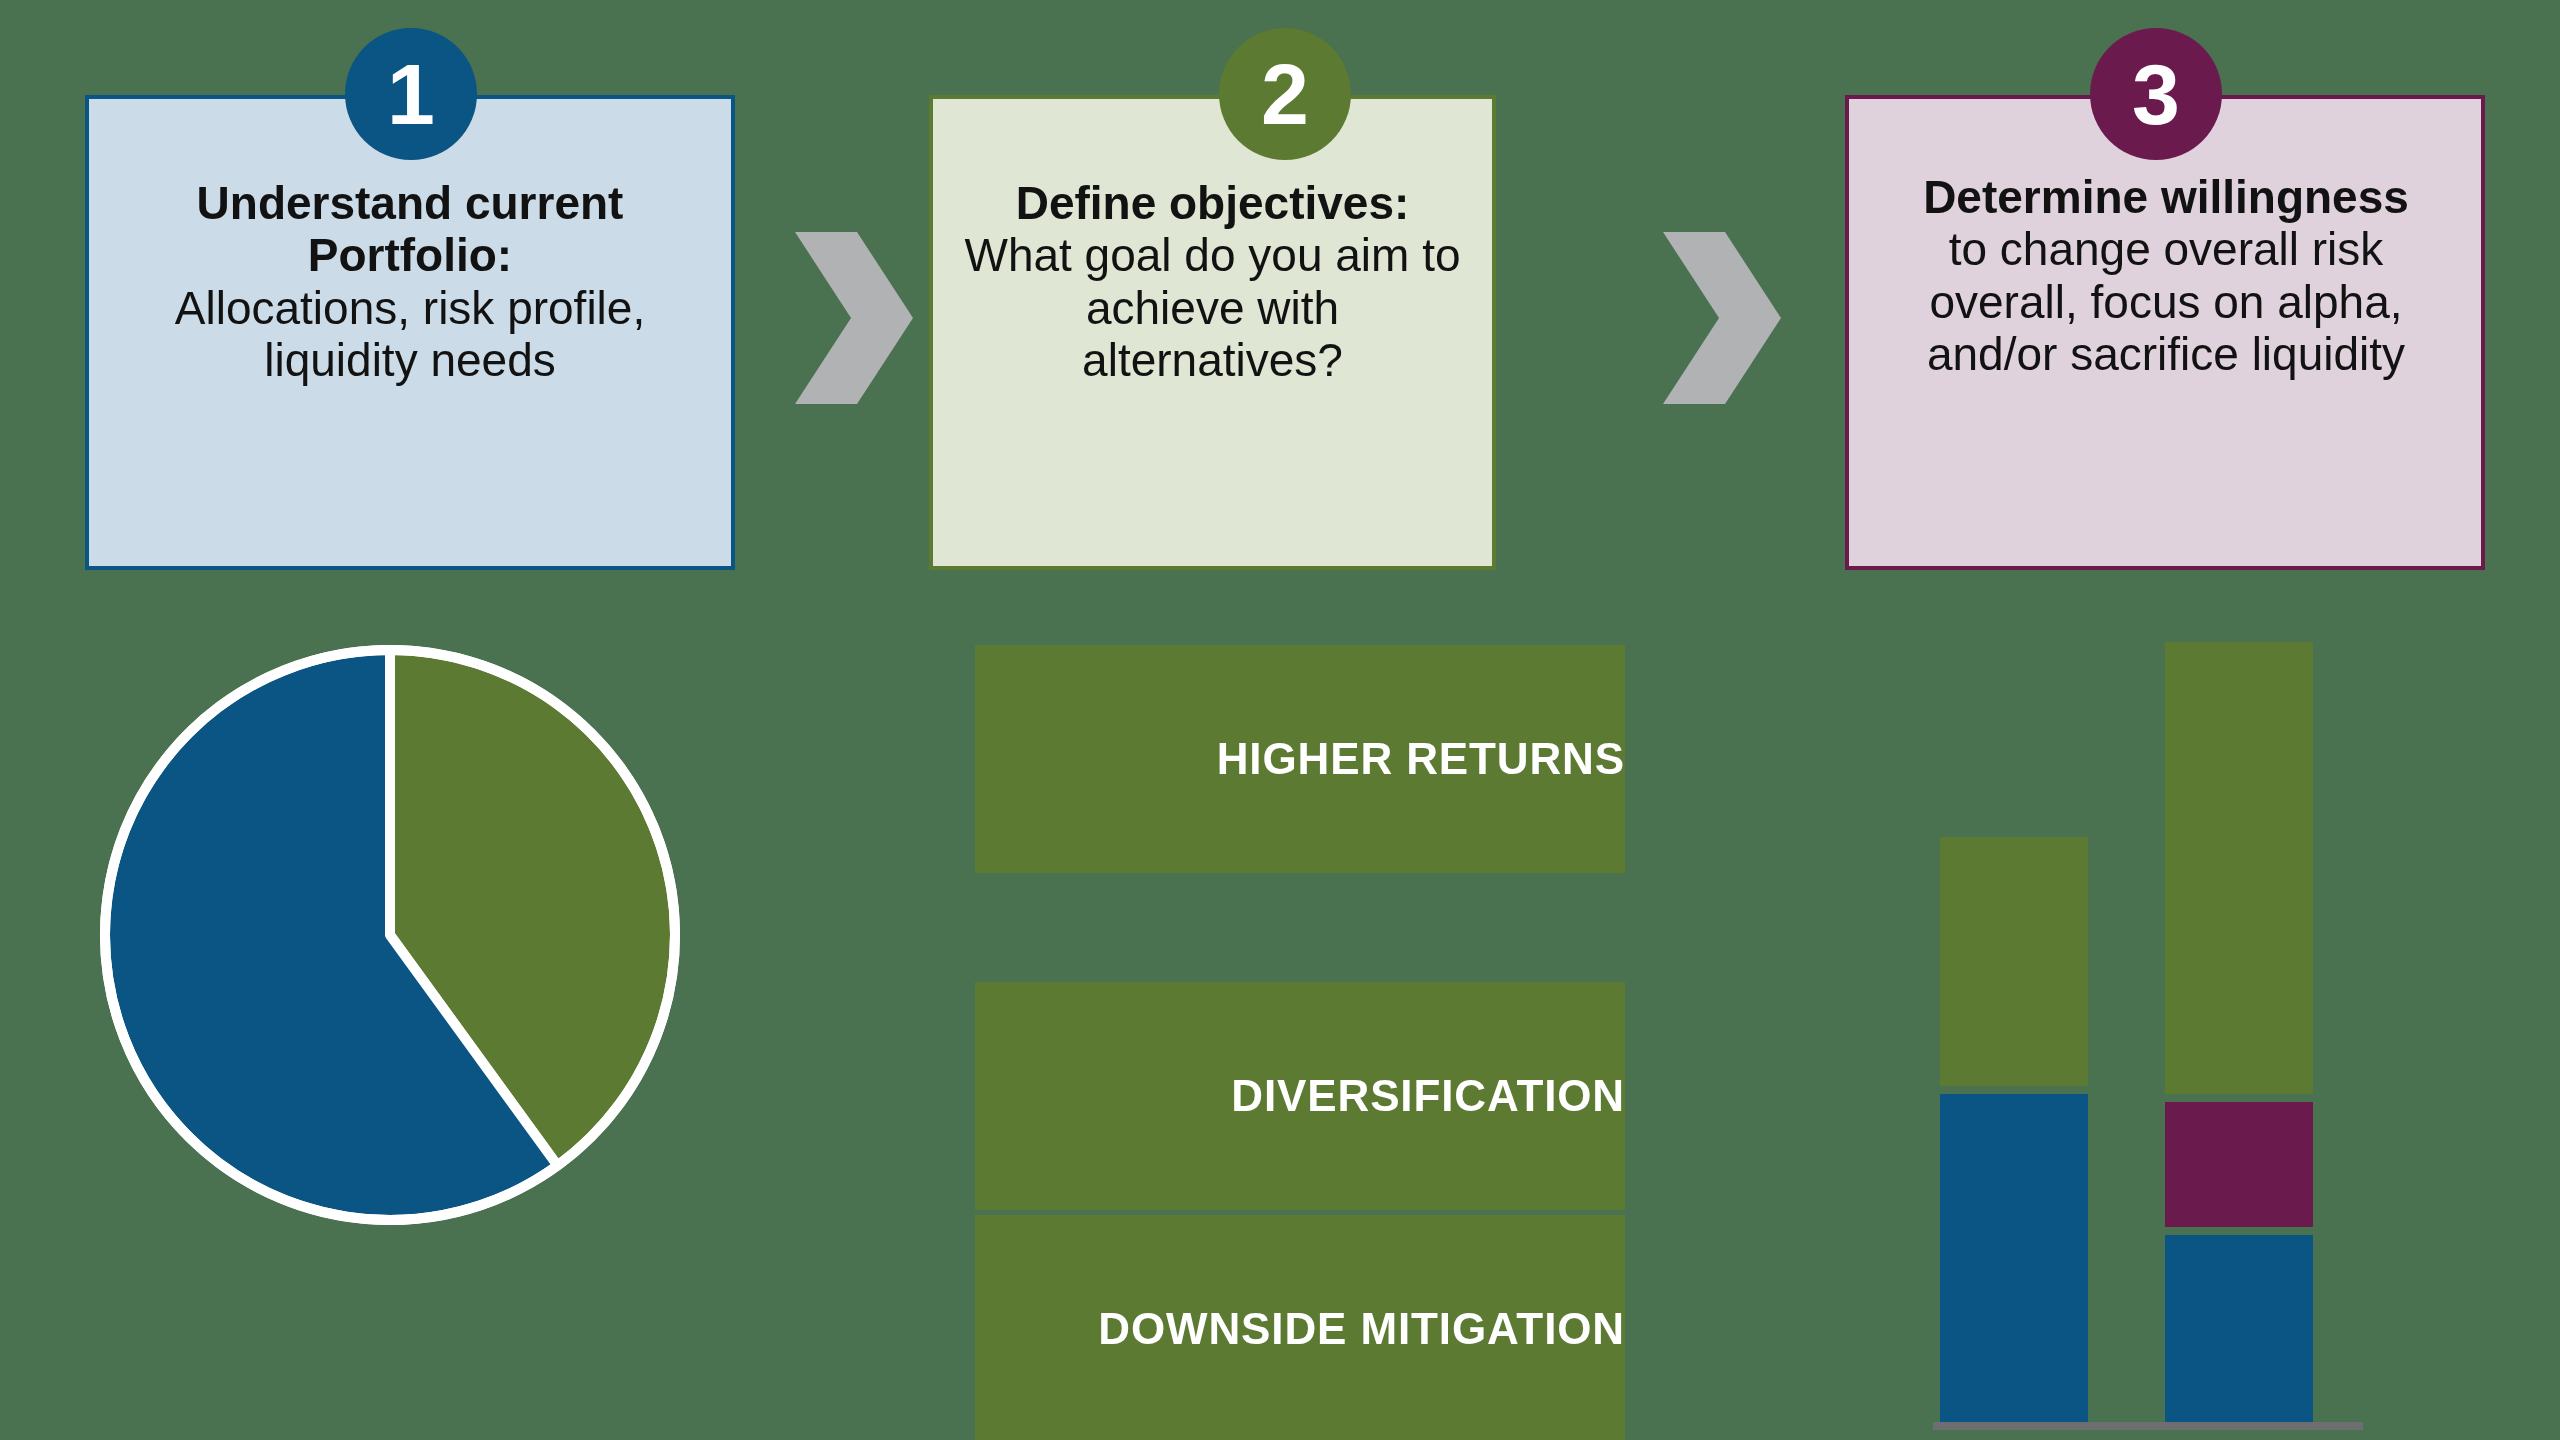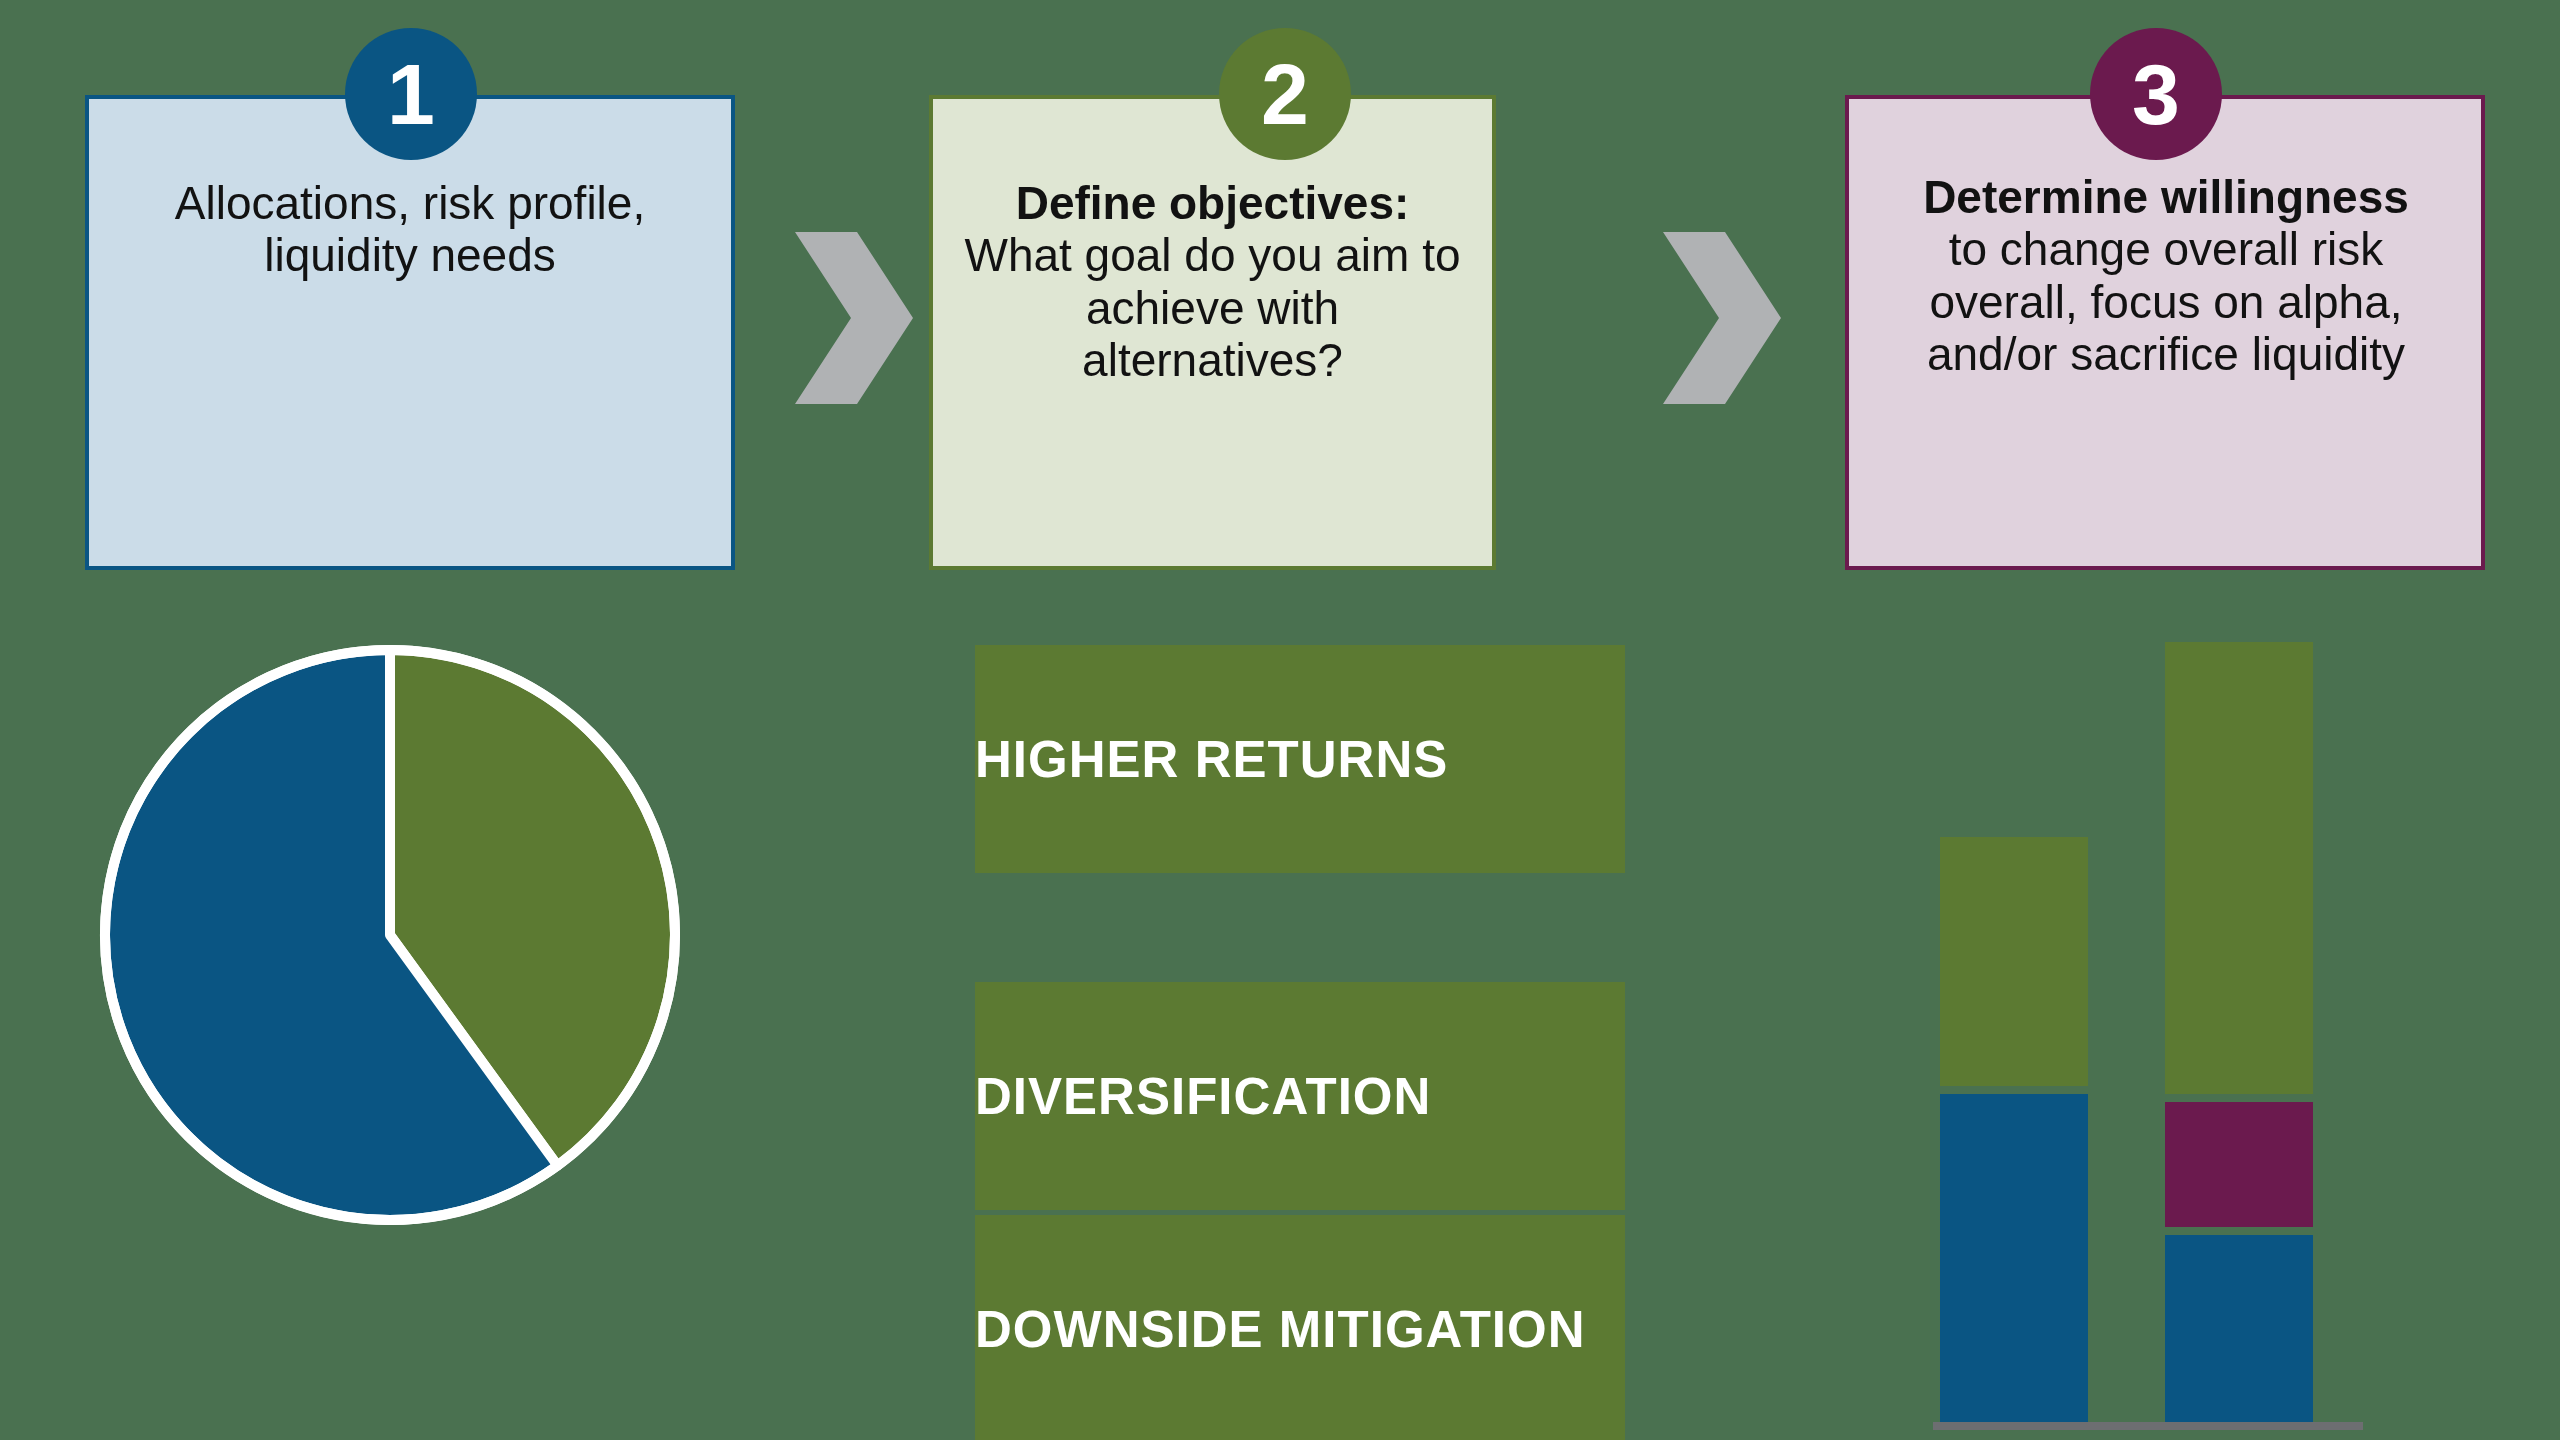--- a/index.html
+++ b/index.html
@@ -102,23 +102,23 @@
   
   .objective-bar {
     position: absolute;
     left: 975px;
     width: 650px;
     height: 228px;
     background: #5c7a32;
     color: #ffffff;
     display: flex;
     align-items: center;
-    justify-content: flex-start;
+    justify-content: flex-end;
     font-weight: bold;
-    font-size: 51px;
+    font-size: 44px;
     letter-spacing: 0.02em;
     font-stretch: condensed;
   }
   #objective0 { top: 645px; }
   #objective1 { top: 982px; }
   #objective2 { top: 1215px; }
 
   
   #stack-wrap {
     position: absolute;
@@ -145,20 +145,21 @@
   }
 </style>
 </head>
 <body style="background: rgb(74, 113, 80);">
 
 <div id="stage" style="background: rgb(74, 113, 80);">
 
   <div class="step-panel" id="panel1">
     <div class="panel-box" style="background: rgb(203, 220, 232); border-color: rgb(10, 85, 131);"></div>
     <div class="panel-text">
+      <span class="panel-head">Understand current Portfolio:</span>
       <span class="panel-body">Allocations, risk profile, liquidity needs</span>
     </div>
   </div>
   <div class="step-badge" id="badge1" style="background: rgb(10, 85, 131);">
     <span>1</span>
   </div>
 
   <div class="chevron" id="chevron1">
     <svg width="118" height="172" viewBox="0 0 118 172" xmlns="http://www.w3.org/2000/svg">
       <polygon points="0,0 62,0 118,86 62,172 0,172 56,86" fill="#b0b2b4"></polygon>

